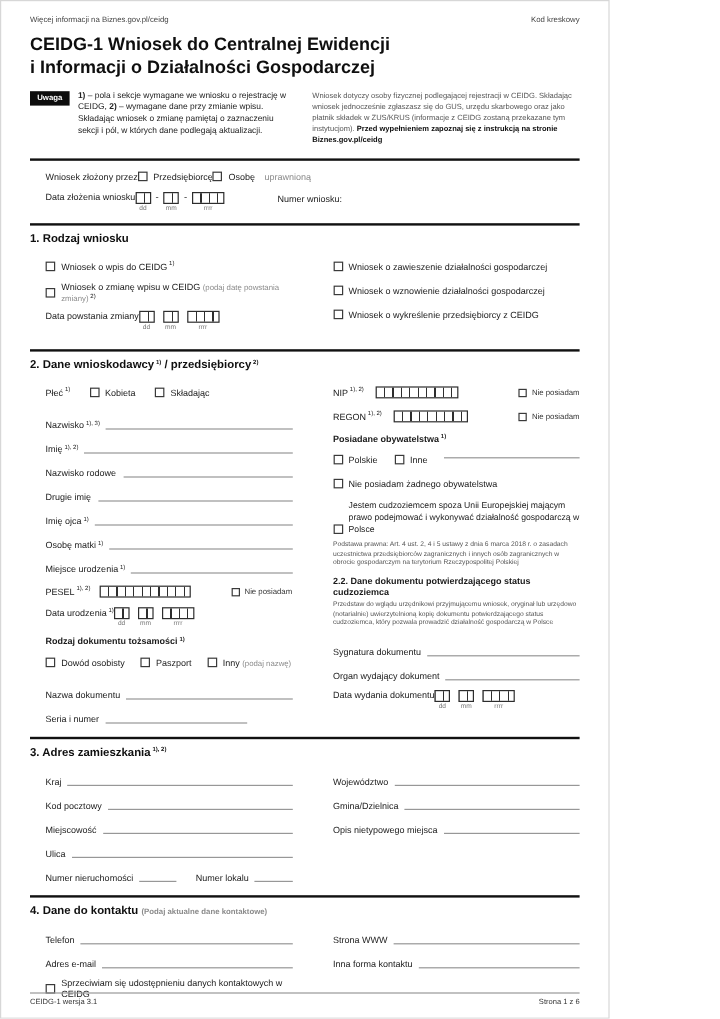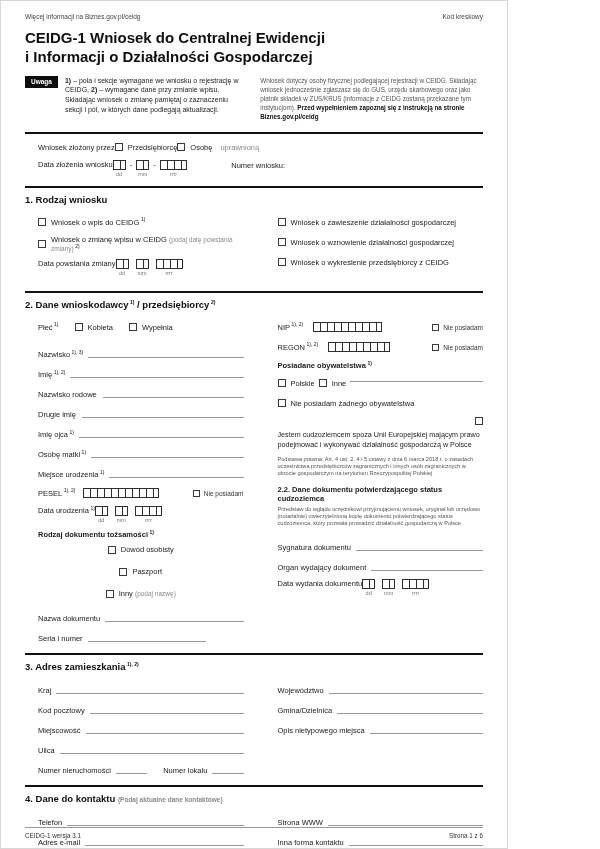--- a/index.html
+++ b/index.html
@@ -30,21 +30,21 @@
   .stitle { font-size:9.5px; font-weight:bold; color:#0f0f0f; margin:6px 0 4px; }
   .indent { padding-left:13px; }
   .cols { display:flex; gap:34px; }
   .col { flex:1; min-width:0; }
 
   .row { display:flex; align-items:center; gap:0; min-height:14px; margin:6px 0; font-size:7.5px; }
   .row.top { align-items:flex-start; }
   .rlabel { white-space:nowrap; }
 
   .ck { display:inline-flex; align-items:center; gap:5px; cursor:pointer; }
-  .ck.top { align-items:flex-end;flex-direction:column; }
+  .ck.top { align-items:flex-end; }
   .box { width:8px; height:8px; border:1px solid #3a3a3a; background:#fff; flex:0 0 auto; display:inline-block; }
   .box.sm { width:7px; height:7px; }
 
   .gray { color:#8a8a8a; margin-left:3px; }
   .hint { color:#8a8a8a; font-size:6.5px; }
   sup { font-size:5px; margin-left:1.5px; vertical-align:super; line-height:0; }
 
   .frow { display:flex; align-items:flex-end; height:20px; font-size:7.5px; }
   .flabel { white-space:nowrap; padding-right:5px; padding-bottom:1px; }
   .flabel.gap { margin-left:16px; }
@@ -193,21 +193,21 @@
 
     <div class="col">
       <div class="row" style="gap:16px;">
         <span class="rlabel"><span>Płeć</span><sup>1)</sup></span>
         <label class="ck">
           <span class="box"></span>
           <span>Kobieta</span>
         </label>
         <label class="ck">
           <span class="box"></span>
-          <span>Wypełnia</span>
+          <span>Składając</span>
         </label>
       </div>
 
       <div class="frow">
         <span class="flabel"><span>Nazwisko</span><sup>1), 3)</sup></span>
         <span class="fline"></span>
       </div>
       <div class="frow">
         <span class="flabel"><span>Imię</span><sup>1), 2)</sup></span>
         <span class="fline"></span>
@@ -255,21 +255,21 @@
             </span>
           <span class="dcol">
               <span class="cells c4"></span>
               <span class="dlab">rrrr</span>
             </span>
         </span>
       </div>
 
       <div class="bb"><span>Rodzaj dokumentu tożsamości</span><sup>1)</sup></div>
 
-      <div class="row" style="gap:13px;flex-direction:column;">
+      <div class="row" style="gap:13px;">
         <label class="ck">
           <span class="box"></span>
           <span>Dowód osobisty</span>
         </label>
         <label class="ck">
           <span class="box"></span>
           <span>Paszport</span>
         </label>
         <label class="ck">
           <span class="box"></span>
@@ -300,21 +300,21 @@
         <span class="rlabel"><span>REGON</span><sup>1), 2)</sup></span>
         <span class="cells c9"></span>
         <label class="np">
           <span class="box sm"></span>
           <span>Nie posiadam</span>
         </label>
       </div>
 
       <div class="bb"><span>Posiadane obywatelstwa</span><sup>1)</sup></div>
 
-      <div class="row" style="gap:4px;">
+      <div class="row" style="gap:14px;">
         <label class="ck">
           <span class="box"></span>
           <span>Polskie</span>
         </label>
         <label class="ck">
           <span class="box"></span>
           <span>Inne</span>
         </label>
         <span class="fline" style="margin-bottom:4px;"></span>
       </div>

